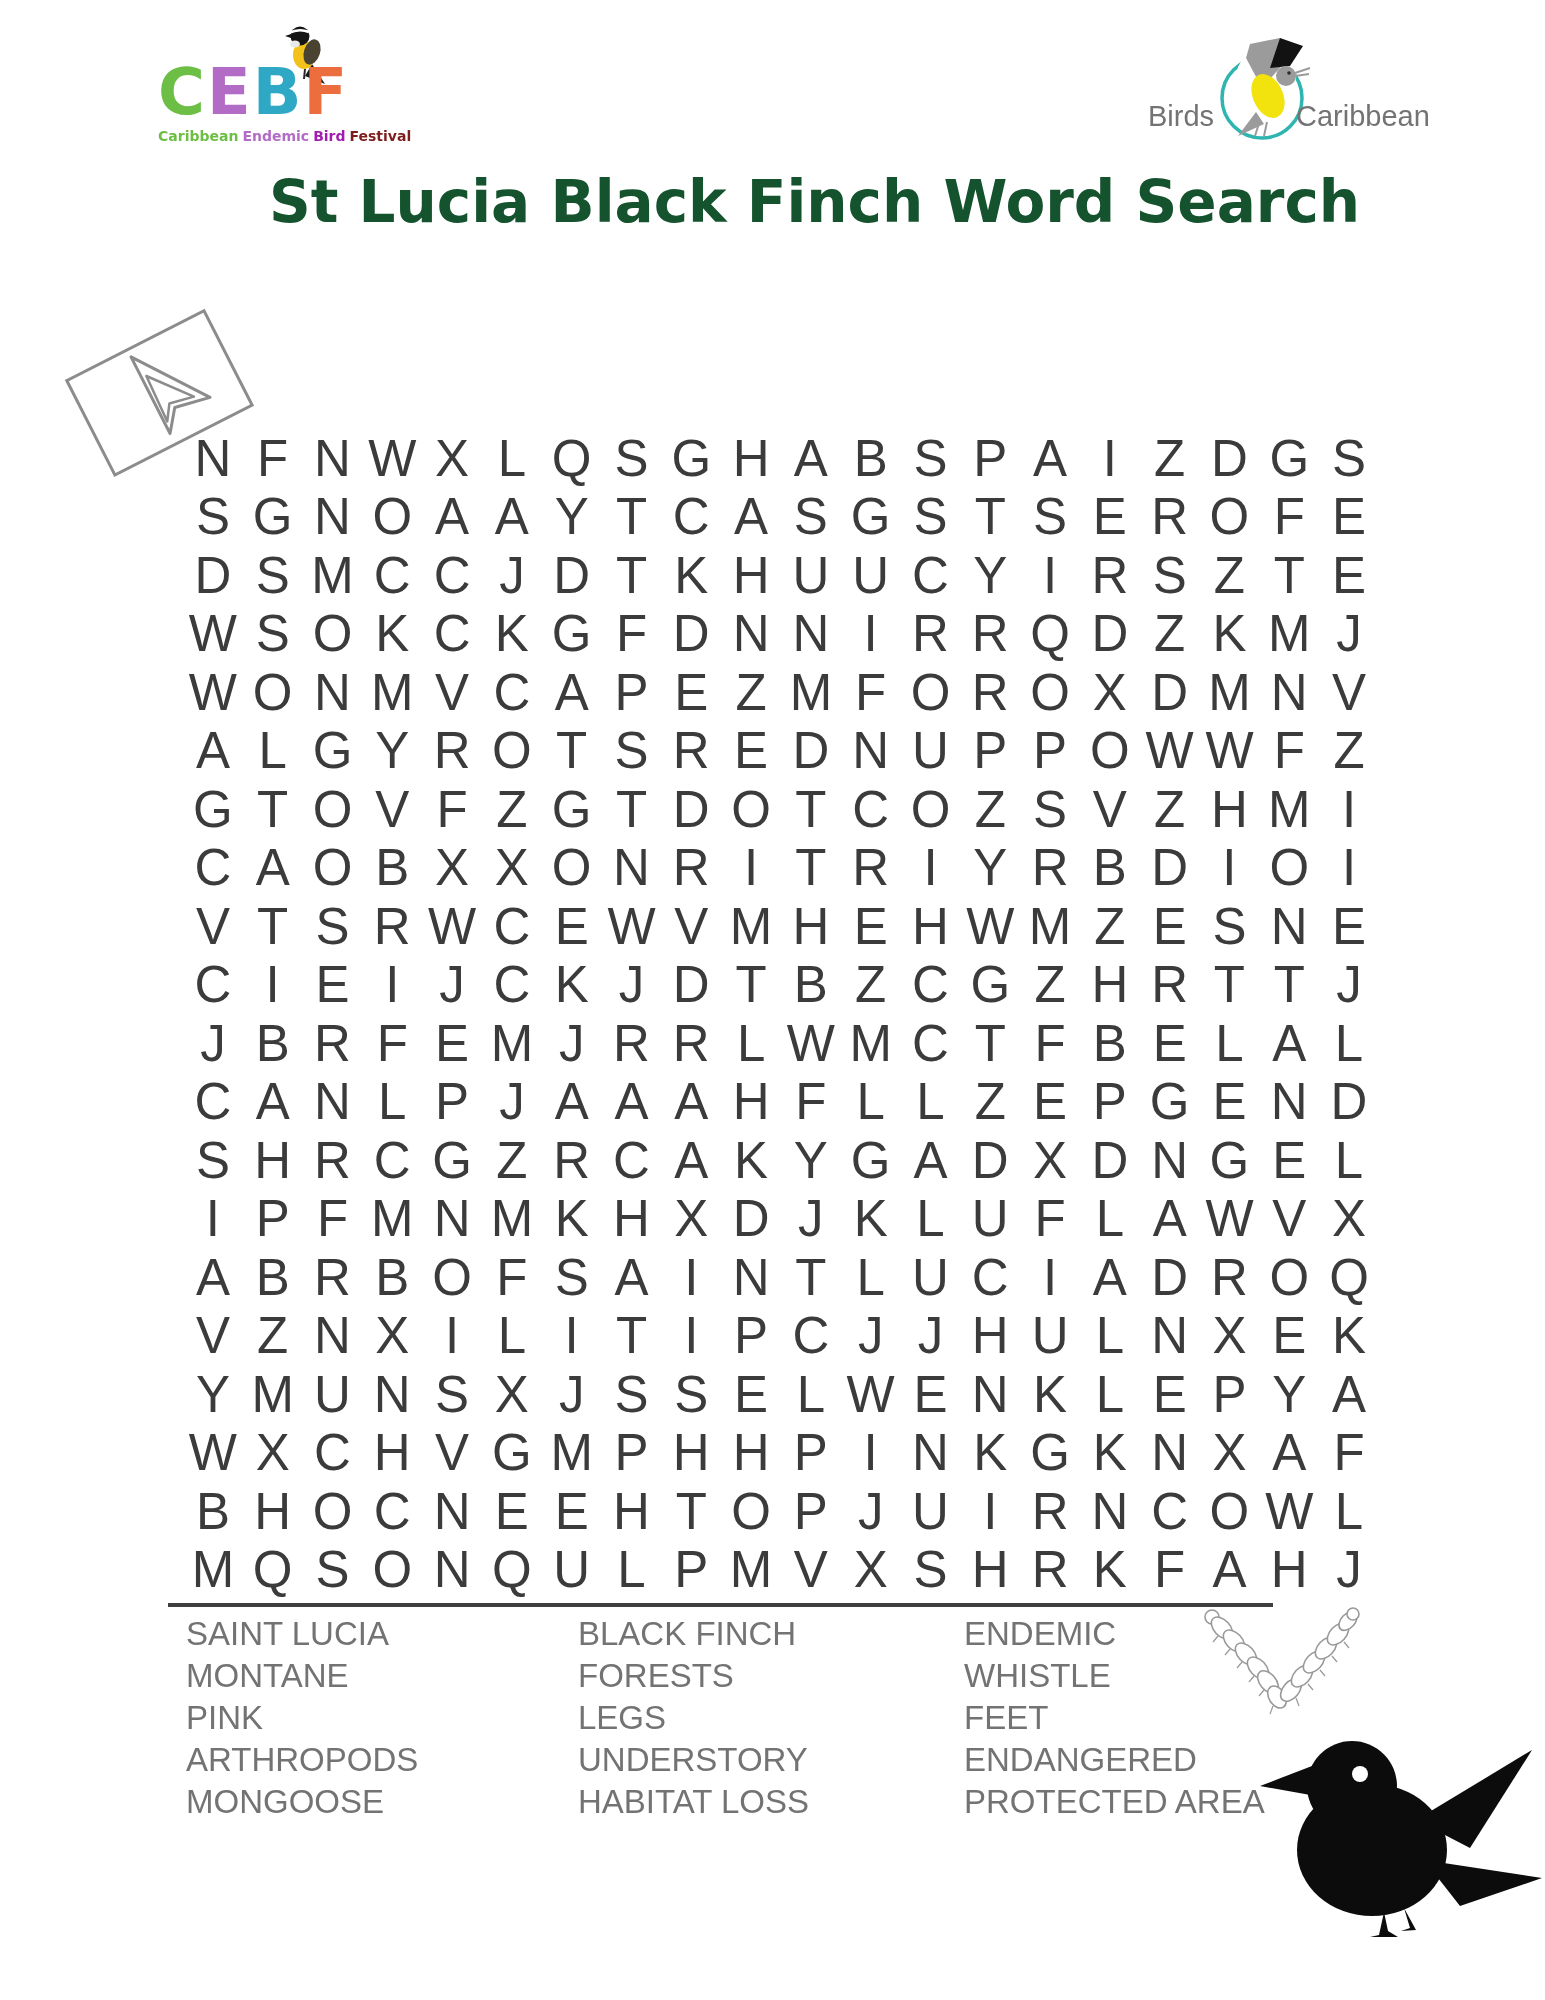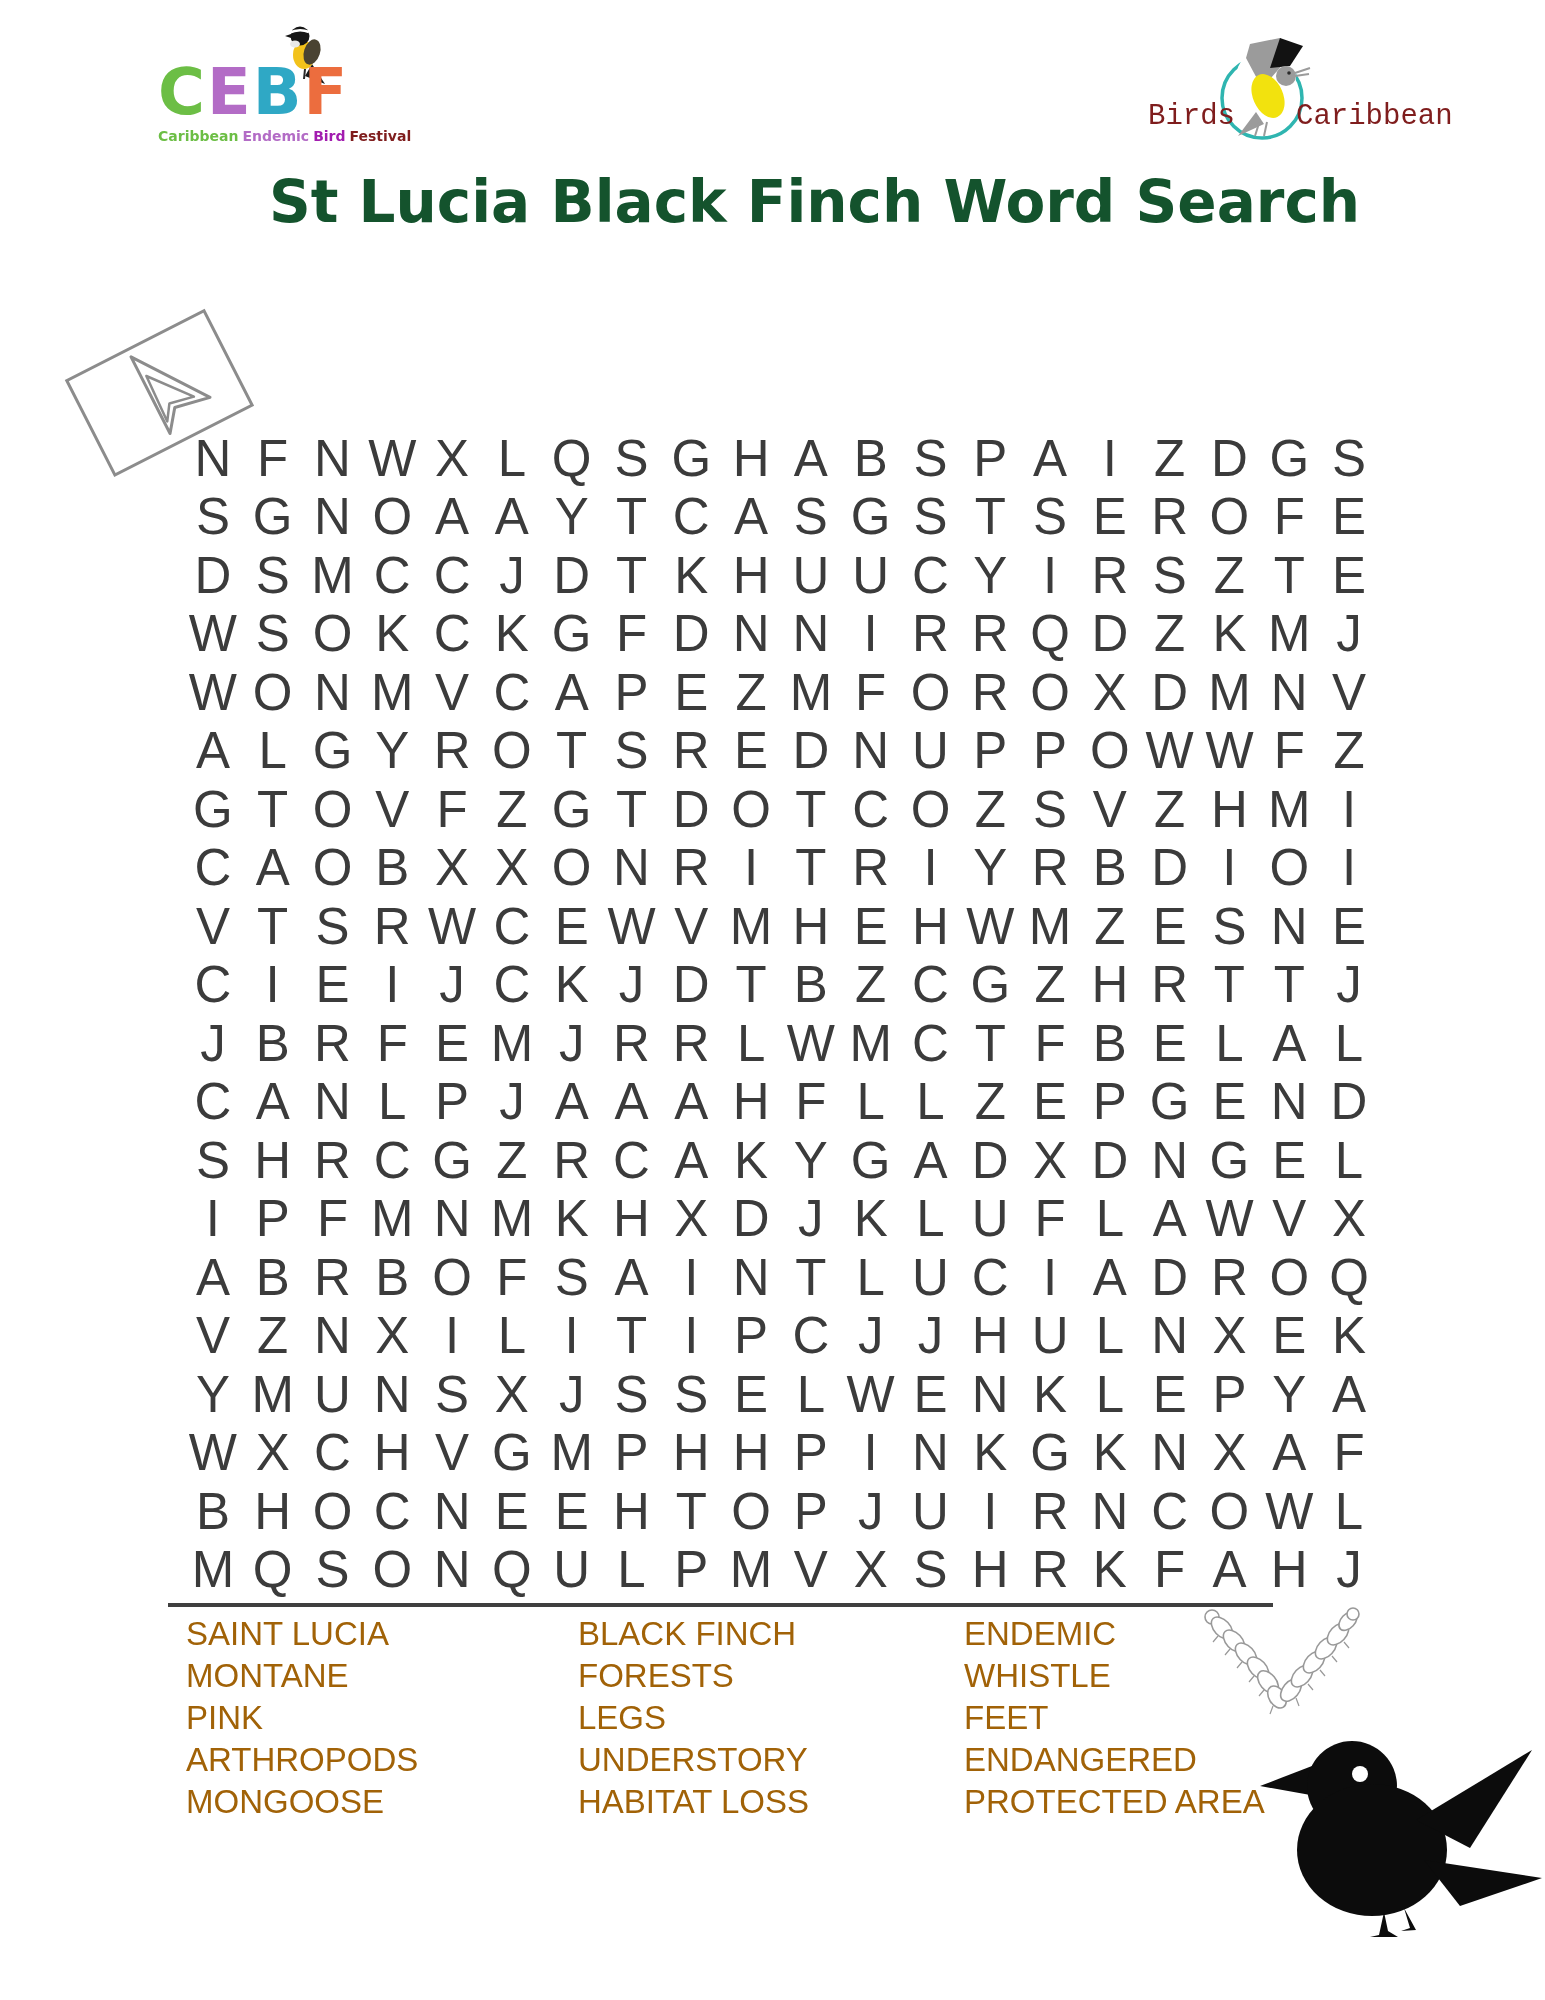--- a/index.html
+++ b/index.html
@@ -10,21 +10,21 @@
   .cebf-logo{position:absolute;left:150px;top:32px;width:230px;height:110px;}
   .cebf-letters{position:absolute;left:8px;top:28px;font-family:"DejaVu Sans",sans-serif;
                 font-weight:800;font-size:64px;line-height:64px;letter-spacing:2px;}
   .cebf-tagline{position:absolute;left:8px;top:96px;font-family:"DejaVu Sans",sans-serif;
                 font-weight:700;font-size:14px;white-space:nowrap;}
   .cebf-tagline span{margin-right:4px;}
   .cebf-bird{position:absolute;left:128px;top:-8px;}
 
   
   .bc-logo{position:absolute;left:1148px;top:36px;width:260px;height:110px;
-           font-family:Liberation Mono, monospace;color:#7f1d1d;}
+           font-family:Liberation Sans, sans-serif;color:#737373;}
   .bc-text-left{position:absolute;left:0px;top:64px;font-size:29px;}
   .bc-text-right{position:absolute;left:148px;top:64px;font-size:29px;}
   .bc-bird{position:absolute;left:52px;top:0px;}
 
   
   .title{position:absolute;left:0;top:168px;width:100%;text-align:center;
          font-family:"DejaVu Sans",sans-serif;font-weight:700;font-size:58px;
          color:#14532d;white-space:nowrap;margin-left:42px;}
   .instructions{position:absolute;left:0;top:274px;width:100%;text-align:center;
          font-family:"DejaVu Sans",sans-serif;font-weight:600;font-size:36px;
@@ -34,21 +34,21 @@
   .plane-icon{position:absolute;left:62px;top:298px;}
 
   
   .grid{position:absolute;left:183px;top:429px;width:1196px;height:1170px;
         display:grid;grid-template-columns:repeat(20,59.8px);grid-auto-rows:58.5px;}
   .cell{display:flex;align-items:center;justify-content:center;
         font-family:"Liberation Sans",sans-serif;font-size:51px;color:#3b3b3b;}
 
   
   .separator{position:absolute;left:168px;top:1603px;width:1105px;height:4px;background:#3f3f3f;}
-  .word-col{position:absolute;top:1613px;font-size:33px;color:#a16207;line-height:42px;
+  .word-col{position:absolute;top:1613px;font-size:33px;color:#737373;line-height:42px;
             white-space:nowrap;}
   .word-col-1{left:186px;}
   .word-col-2{left:578px;}
   .word-col-3{left:964px;}
 
   
   .caterpillar{position:absolute;left:1198px;top:1602px;}
   .finch{position:absolute;left:1258px;top:1728px;}
 </style>
 </head>

